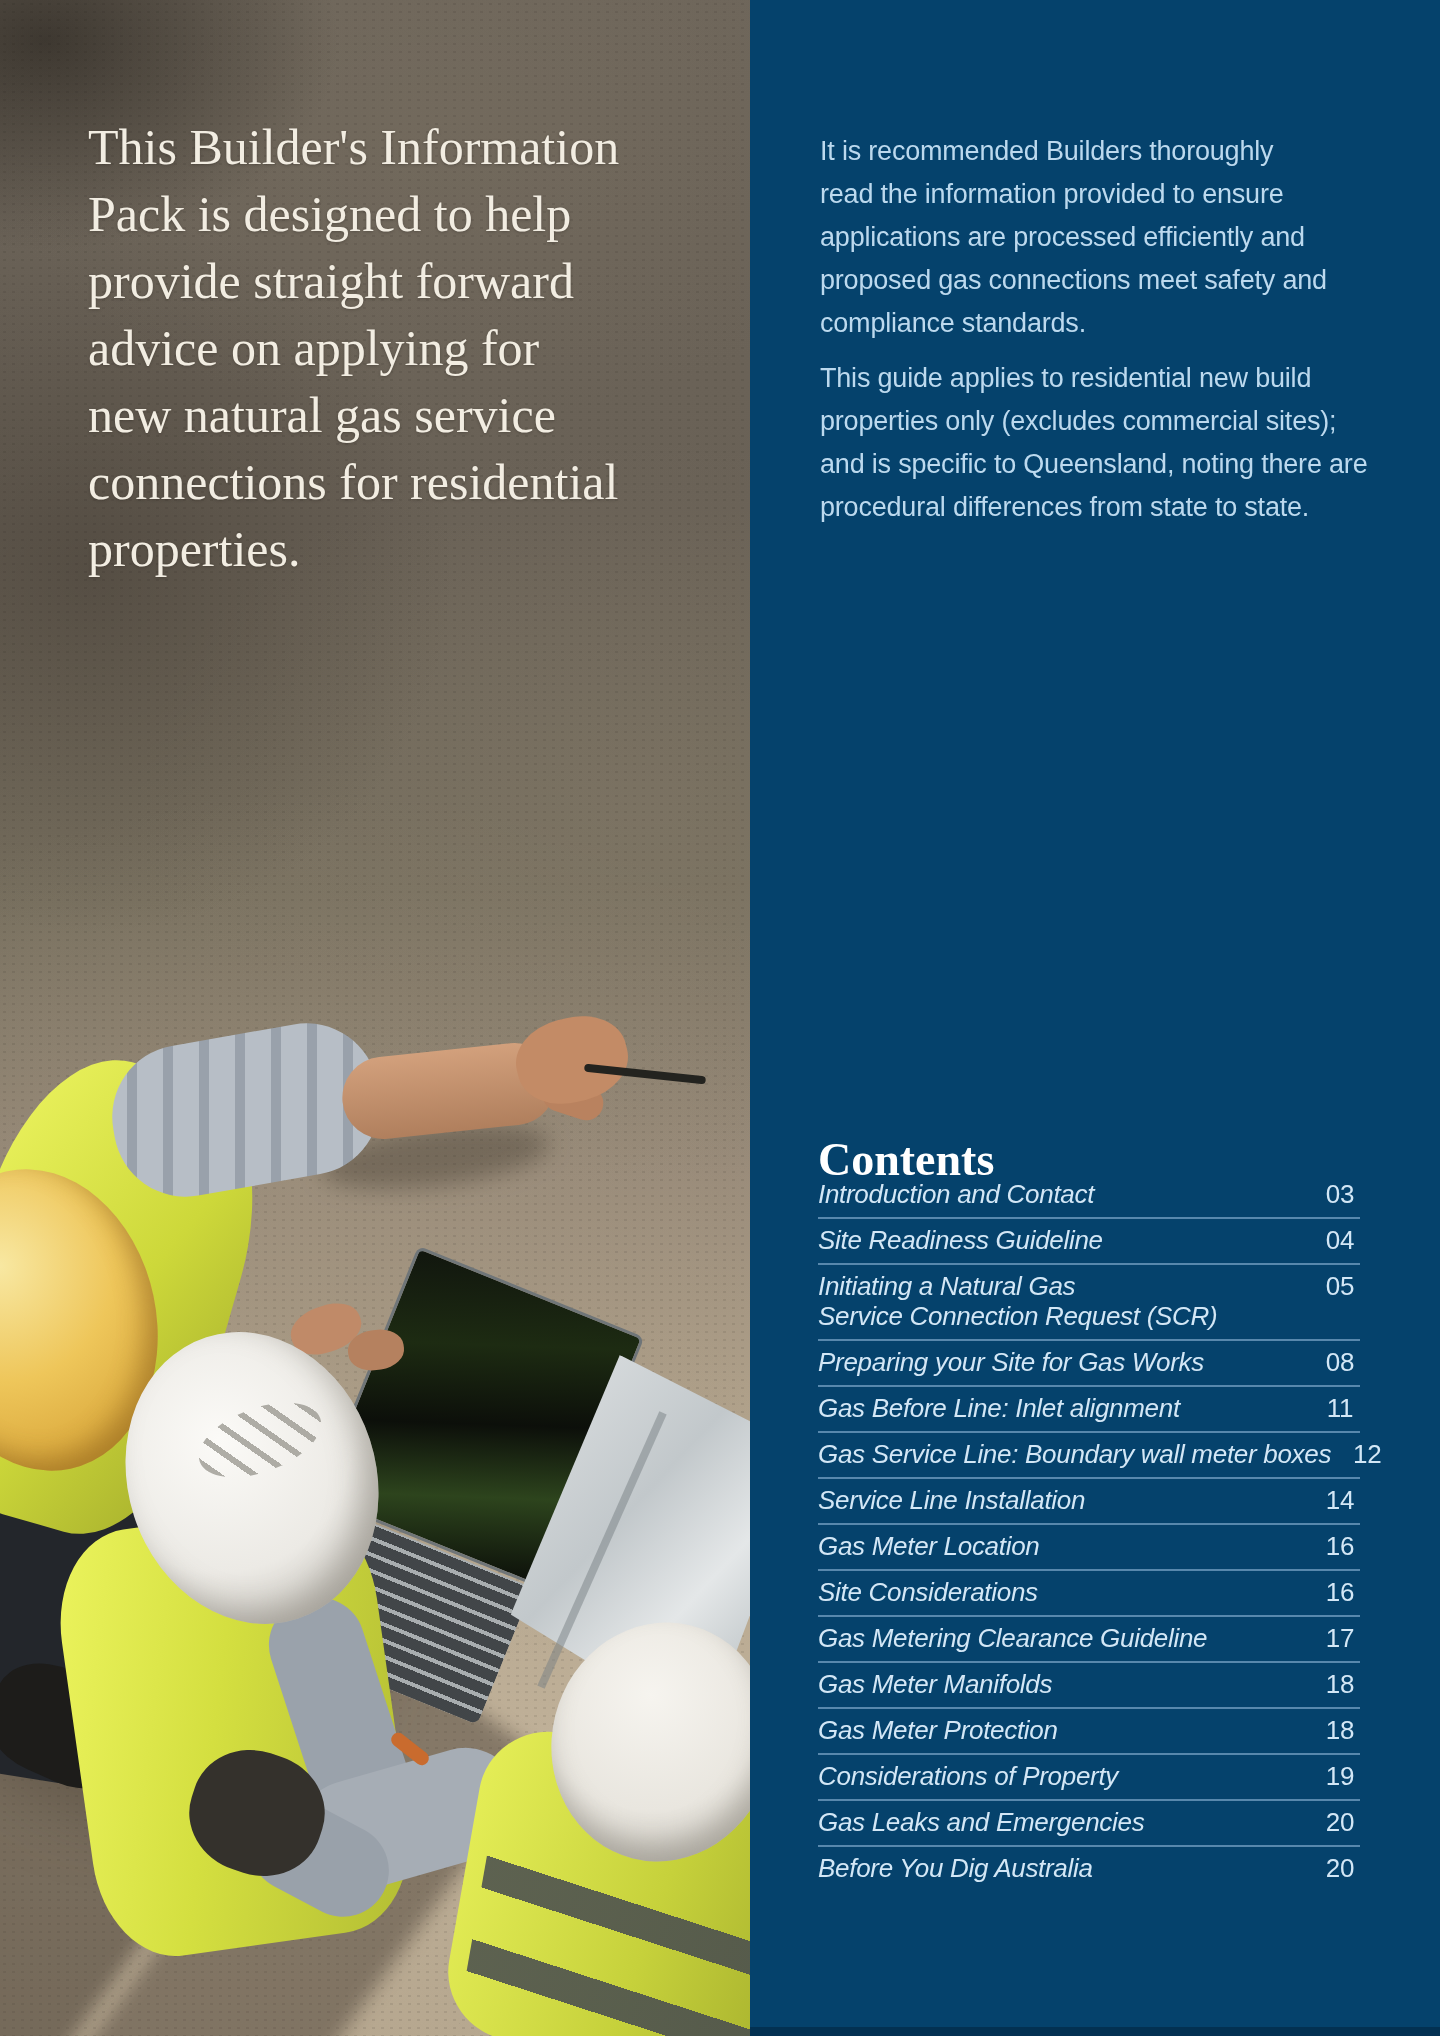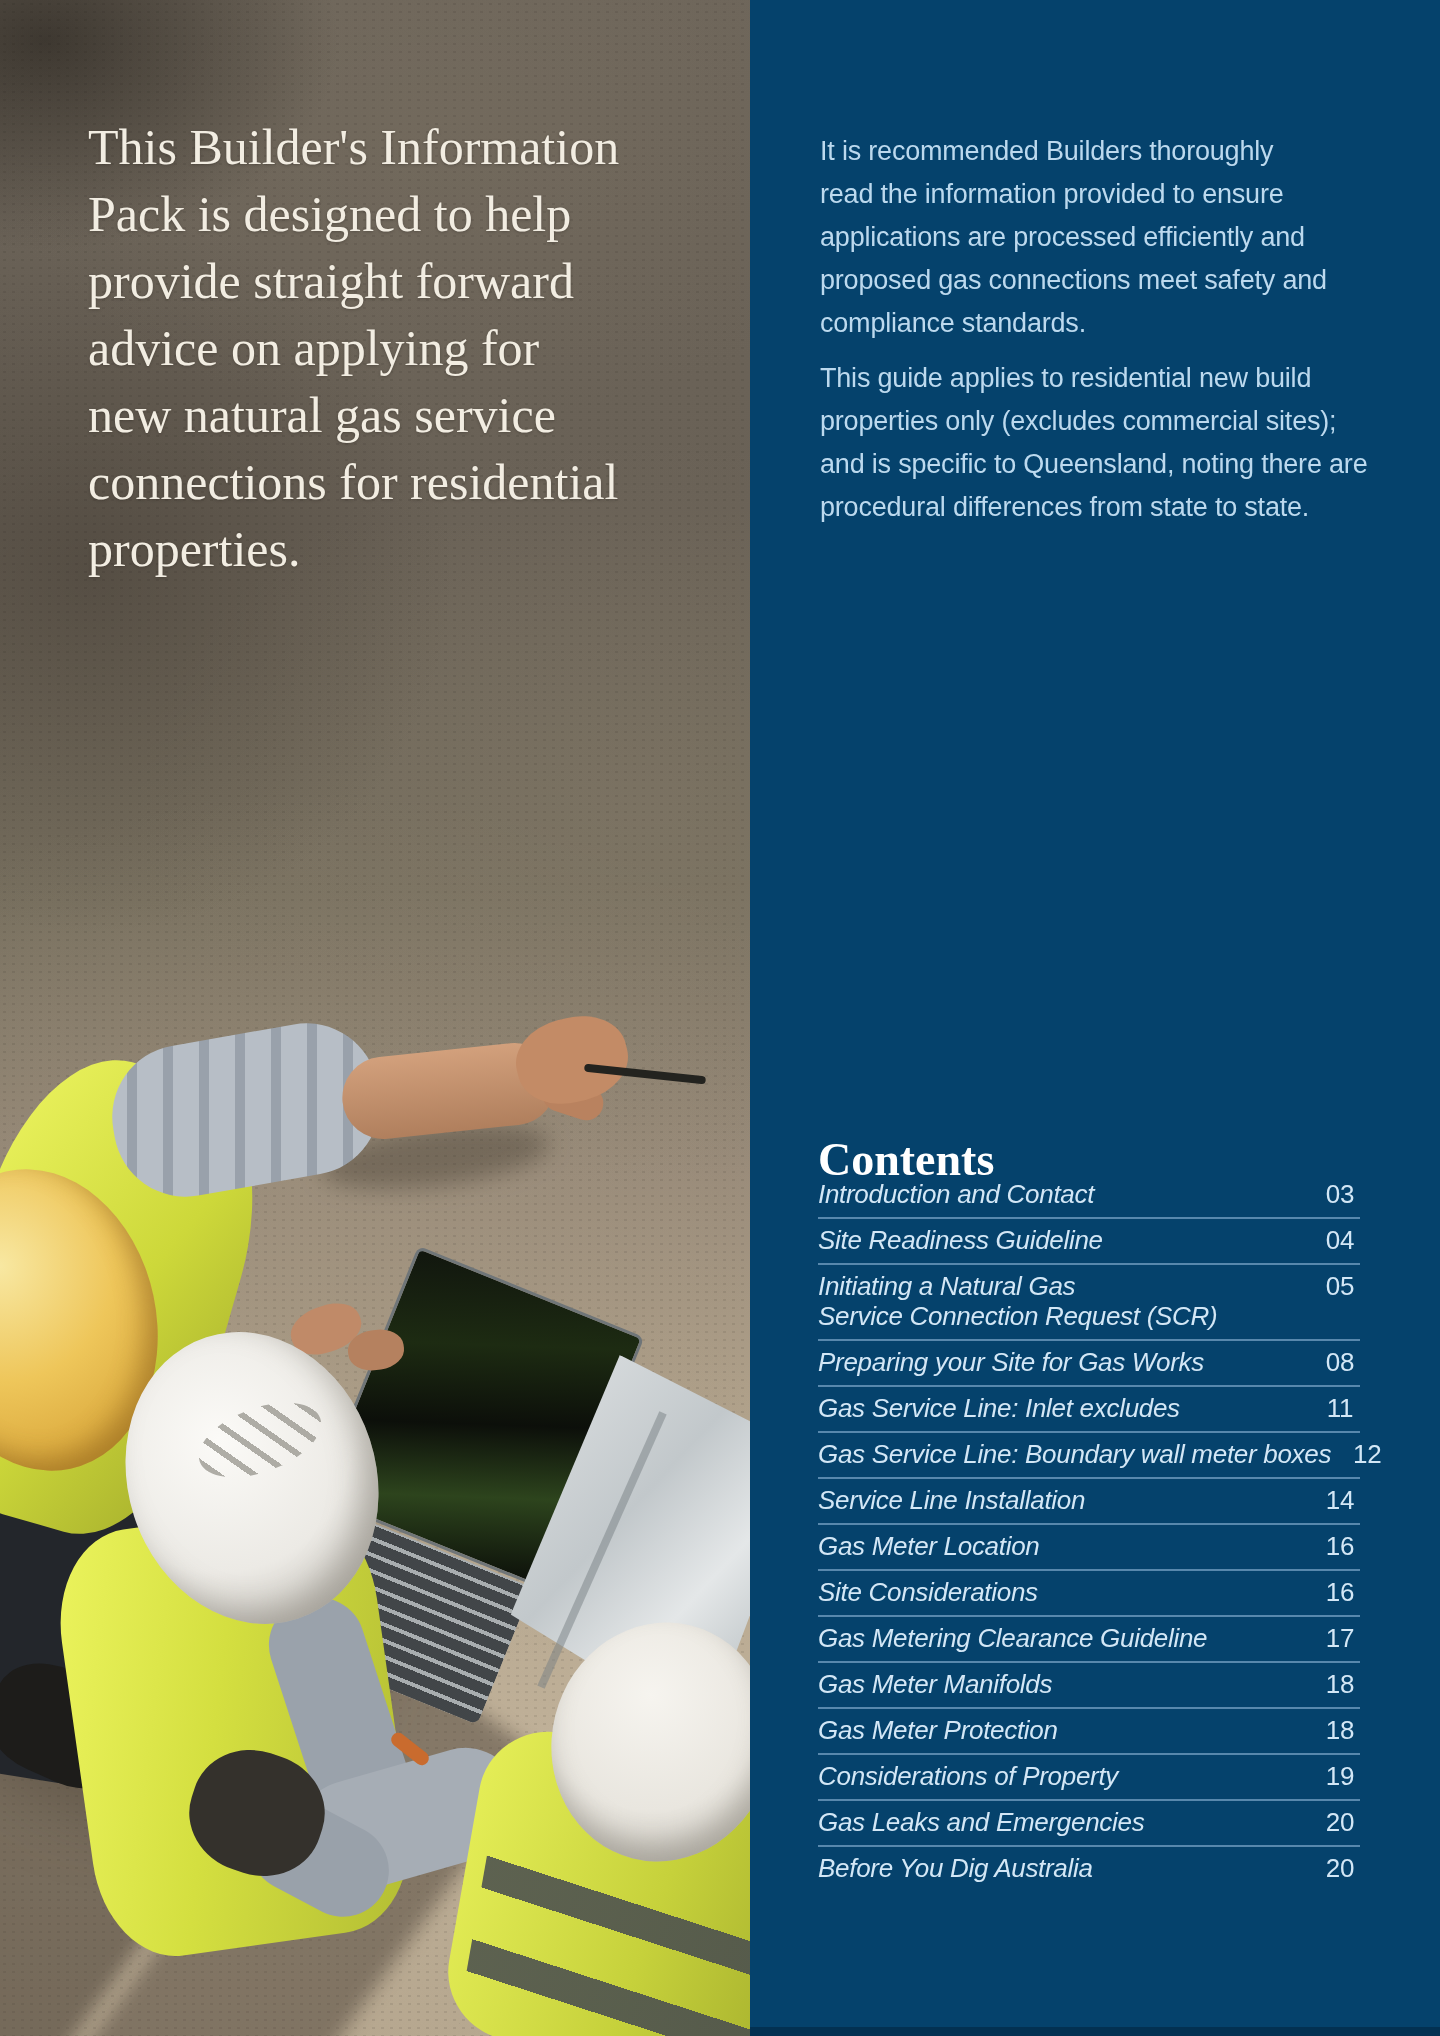--- a/index.html
+++ b/index.html
@@ -252,21 +252,21 @@
     <span class="toc-page">05</span>
   </div>
 
 
   <div class="toc-row">
     <span class="toc-label">Preparing your Site for Gas Works</span>
     <span class="toc-page">08</span>
   </div>
 
   <div class="toc-row">
-    <span class="toc-label">Gas Service Line: Inlet excludes</span>
+    <span class="toc-label">Gas Before Line: Inlet alignment</span>
     <span class="toc-page">11</span>
   </div>
 
   <div class="toc-row">
     <span class="toc-label">Gas Service Line: Boundary wall meter boxes</span>
     <span class="toc-page">12</span>
   </div>
 
   <div class="toc-row">
     <span class="toc-label">Service Line Installation</span>

